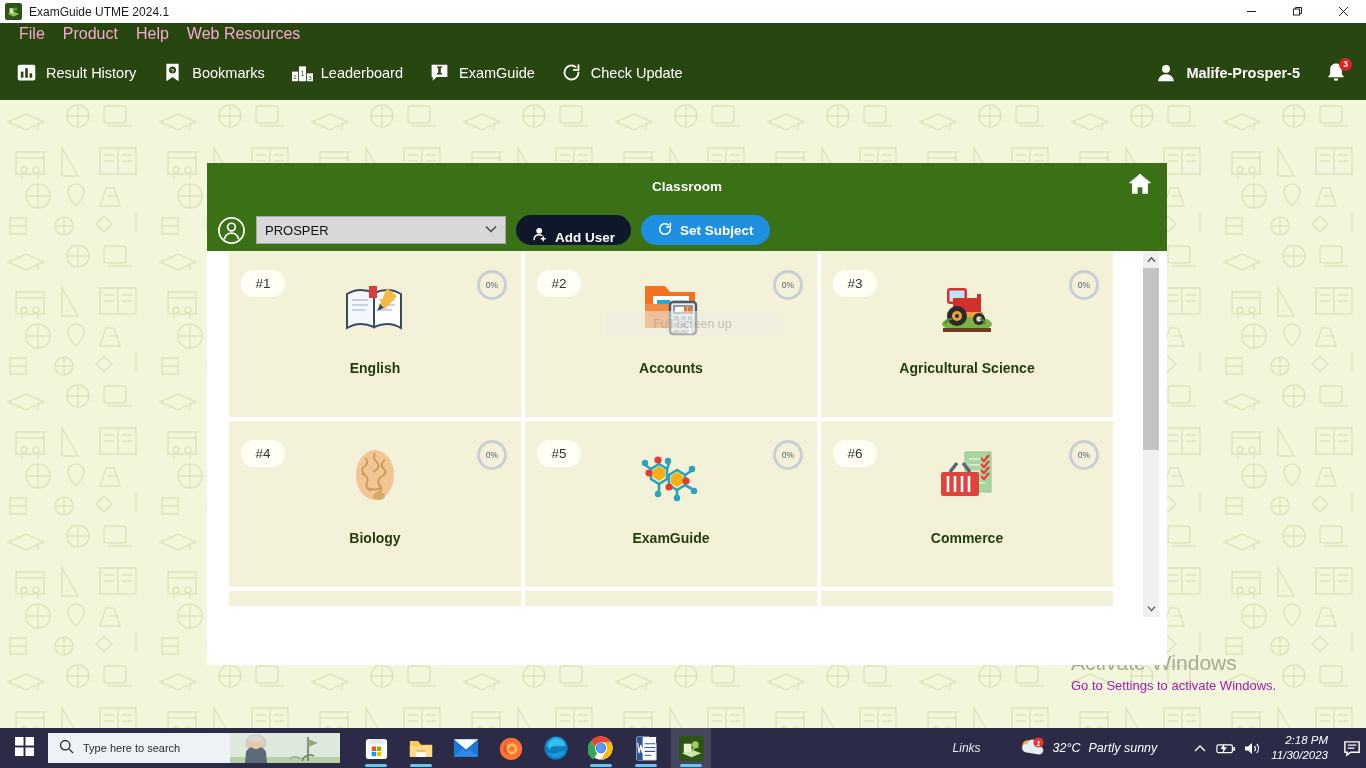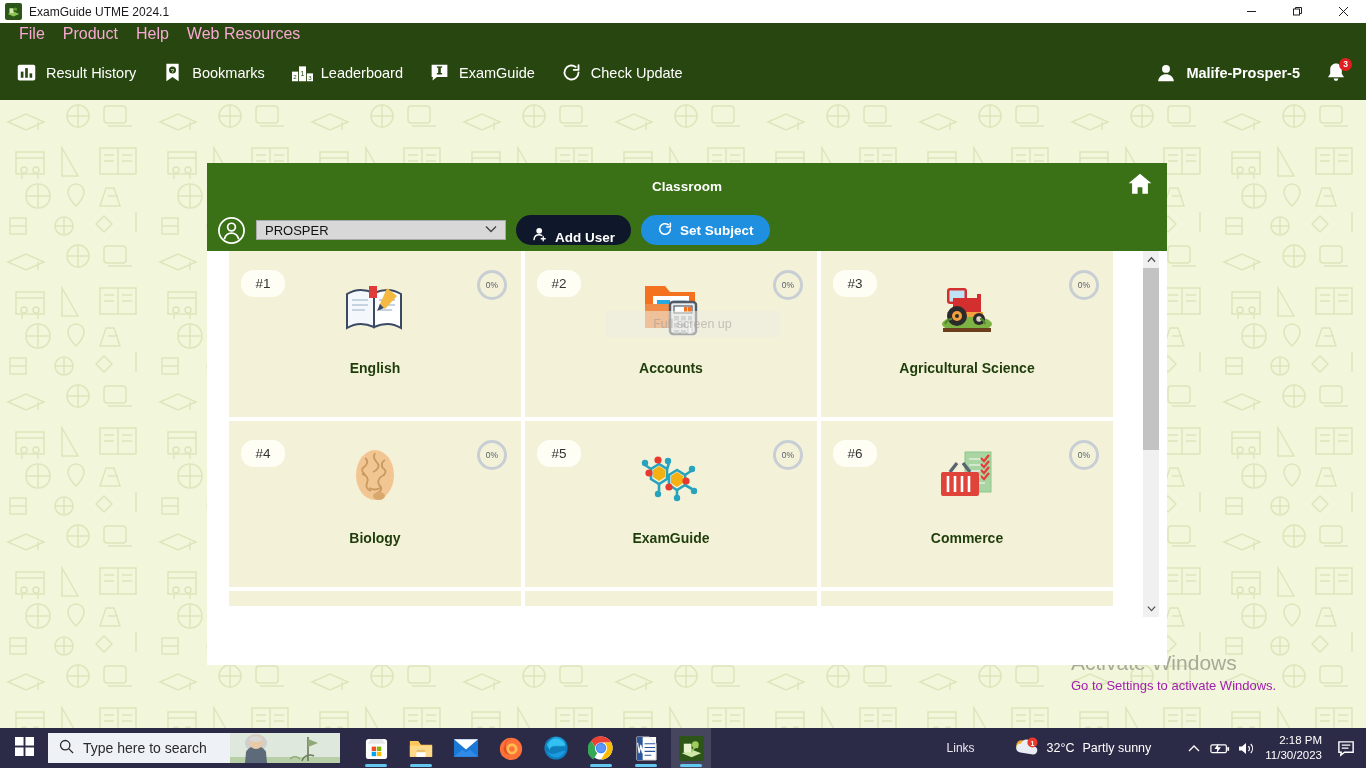--- a/index.html
+++ b/index.html
@@ -90,21 +90,21 @@
     justify-content: center;
   }
   .panel-toolbar {
     height: 42px; background: #3a7016;
     display: flex; align-items: center; gap: 10px; padding-left: 10px;
   }
   .user-circle {
     width: 29px; height: 29px; flex: none;
   }
   .select-box {
-    width: 250px; height: 20px; background: #d8d8d8;
+    width: 250px; height: 28px; background: #d8d8d8;
     border: 1px solid #a9a9a9;
     display: flex; align-items: center; padding: 0 8px;
     font-size: 13px; color: #111; position: relative;
   }
   .select-box .caret { margin-left: auto; font-size: 10px; color: #333; }
   .pill-btn {
     height: 30px; border-radius: 16px; display: flex; align-items: center;
     gap: 7px; padding: 0 16px; color: #fff; font-size: 13.5px; font-weight: bold;
     white-space: nowrap;
   }
@@ -186,36 +186,36 @@
   }
   .start-btn {
     width: 48px; height: 40px; display: flex; align-items: center;
     justify-content: center;
   }
   .search-box {
     width: 292px; height: 30px; background: #eef1f5;
     display: flex; align-items: center; gap: 9px; padding-left: 11px;
     position: relative; overflow: hidden;
   }
-  .search-ph { font-size: 14px; color: #2b2b2b; }
+  .search-ph { font-size: 11px; color: #2b2b2b; }
   .search-art {
     position: absolute; right: 0; top: 0; width: 110px; height: 30px;
   }
   .tb-icons { display: flex; align-items: center; gap: 5px; margin-left: 16px; }
   .tb-app {
     width: 40px; height: 40px; display: flex; align-items: center;
     justify-content: center; position: relative;
   }
   .tb-app.active { background: rgba(255,255,255,.13); }
   .tb-app .underline {
     position: absolute; bottom: 1px; left: 9px; width: 22px; height: 3px;
     background: #63c7ef; border-radius: 2px;
   }
   .tray { margin-left: auto; display: flex; align-items: center;
-    gap: 0; padding-right: 6px; color: #fff; }
+    gap: 0; padding-right: 0; color: #fff; font-style: italic; }
   .tray-links { font-size: 12px; color: #e8e8ee; margin-right: 38px; }
   .weather { display: flex; align-items: center; gap: 8px; margin-right: 30px; }
   .weather-text { font-size: 12.5px; color: #fff; }
   .tray-ico { width: 26px; height: 40px; display: flex; align-items: center;
     justify-content: center; color: #fff; }
   .clock {
     display: flex; flex-direction: column; align-items: flex-end;
     font-size: 11.5px; color: #fff; line-height: 15px; margin: 0 10px 0 6px;
   }
   .notif-btn { width: 28px; height: 40px; display: flex; align-items: center;

